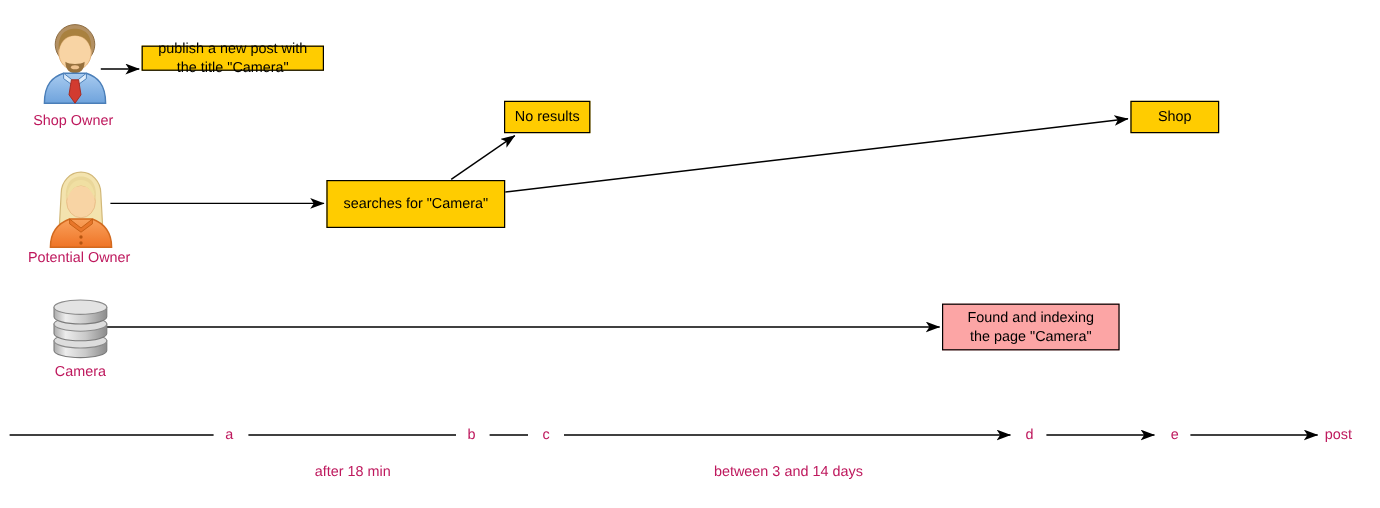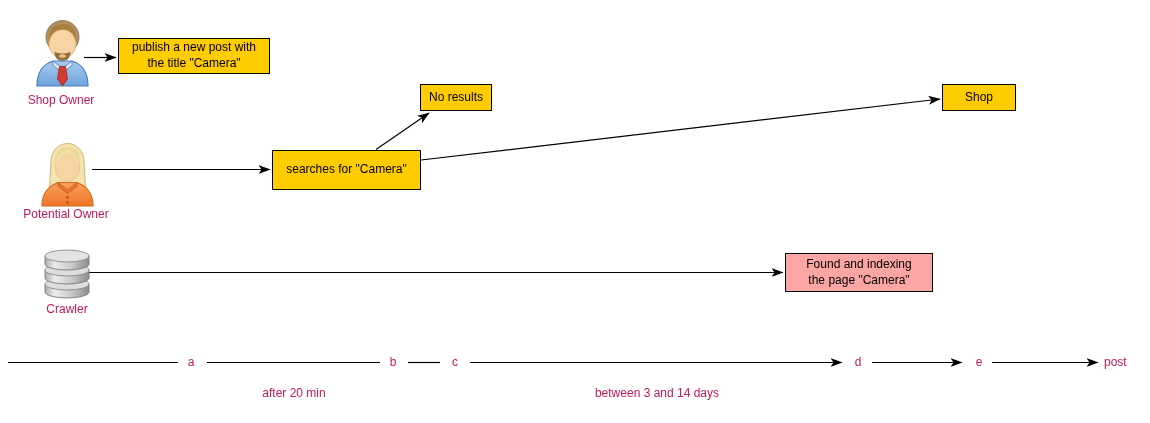--- a/index.html
+++ b/index.html
@@ -101,35 +101,35 @@
     <g>
       <path d="M45,284 L45,292 A22,6 0 0 0 89,292 L89,284 Z" fill="url(#diskGrad)" stroke="#7A7A7A" stroke-width="0.9"></path>
       <path d="M45,284 A22,6 0 0 0 89,284 A22,6 0 0 0 45,284 Z" fill="#DDDDDD" stroke="#8A8A8A" stroke-width="0.9"></path>
       <path d="M45,270 L45,278 A22,6 0 0 0 89,278 L89,270 Z" fill="url(#diskGrad)" stroke="#7A7A7A" stroke-width="0.9"></path>
       <path d="M45,270 A22,6 0 0 0 89,270 A22,6 0 0 0 45,270 Z" fill="#DDDDDD" stroke="#8A8A8A" stroke-width="0.9"></path>
       <path d="M45,256 L45,264 A22,6 0 0 0 89,264 L89,256 Z" fill="url(#diskGrad)" stroke="#7A7A7A" stroke-width="0.9"></path>
       <ellipse cx="67" cy="256" rx="22" ry="6" fill="#E3E3E3" stroke="#8A8A8A" stroke-width="0.9"></ellipse>
     </g>
   </svg>
 
-  <div class="node" style="left: 118px; top: 38px; width: 152px; height: 36px; background: rgb(255, 204, 0); border-color: rgb(0, 0, 0);">publish a new post with
+  <div class="node" style="left: 118px; top: 38px; width: 152px; height: 21px; background: rgb(255, 204, 0); border-color: rgb(0, 0, 0);">publish a new post with
 the title "Camera"</div>
   <div class="node" style="left: 272px; top: 150px; width: 149px; height: 40px; background: rgb(255, 204, 0); border-color: rgb(0, 0, 0);">searches for "Camera"</div>
   <div class="node" style="left: 420px; top: 84px; width: 72px; height: 27px; background: rgb(255, 204, 0); border-color: rgb(0, 0, 0); text-align: center;">No results</div>
   <div class="node" style="left: 942px; top: 84px; width: 74px; height: 27px; background: rgb(255, 204, 0); border-color: rgb(0, 0, 0);">Shop</div>
   <div class="node" style="left: 785px; top: 253px; width: 148px; height: 39px; background: #fca5a5; border-color: rgb(0, 0, 0);">Found and indexing
 the page "Camera"</div>
 
   <div class="lbl" style="left:11px; top:93px; width:100px;">Shop Owner</div>
   <div class="lbl" style="left:16px; top:207px; width:100px;">Potential Owner</div>
-  <div class="lbl" style="left:17px; top:302px; width:100px;">Crawler</div>
+  <div class="lbl" style="left:17px; top:302px; width:100px;">Camera</div>
 
   <div class="lbl" style="left:181px; top:355px; width:20px;">a</div>
   <div class="lbl" style="left:383px; top:355px; width:20px;">b</div>
   <div class="lbl" style="left:445px; top:355px; width:20px;">c</div>
   <div class="lbl" style="left:848px; top:355px; width:20px;">d</div>
   <div class="lbl" style="left:969px; top:355px; width:20px;">e</div>
   <div class="lbl left" style="left:1104px; top:355px; width:42px;">post</div>
 
-  <div class="lbl" style="left:224px; top:386px; width:140px;">after 20 min</div>
+  <div class="lbl" style="left:224px; top:386px; width:140px;">after 18 min</div>
   <div class="lbl" style="left:567px; top:386px; width:180px;">between 3 and 14 days</div>
 
 </div>
 
 </body></html>

